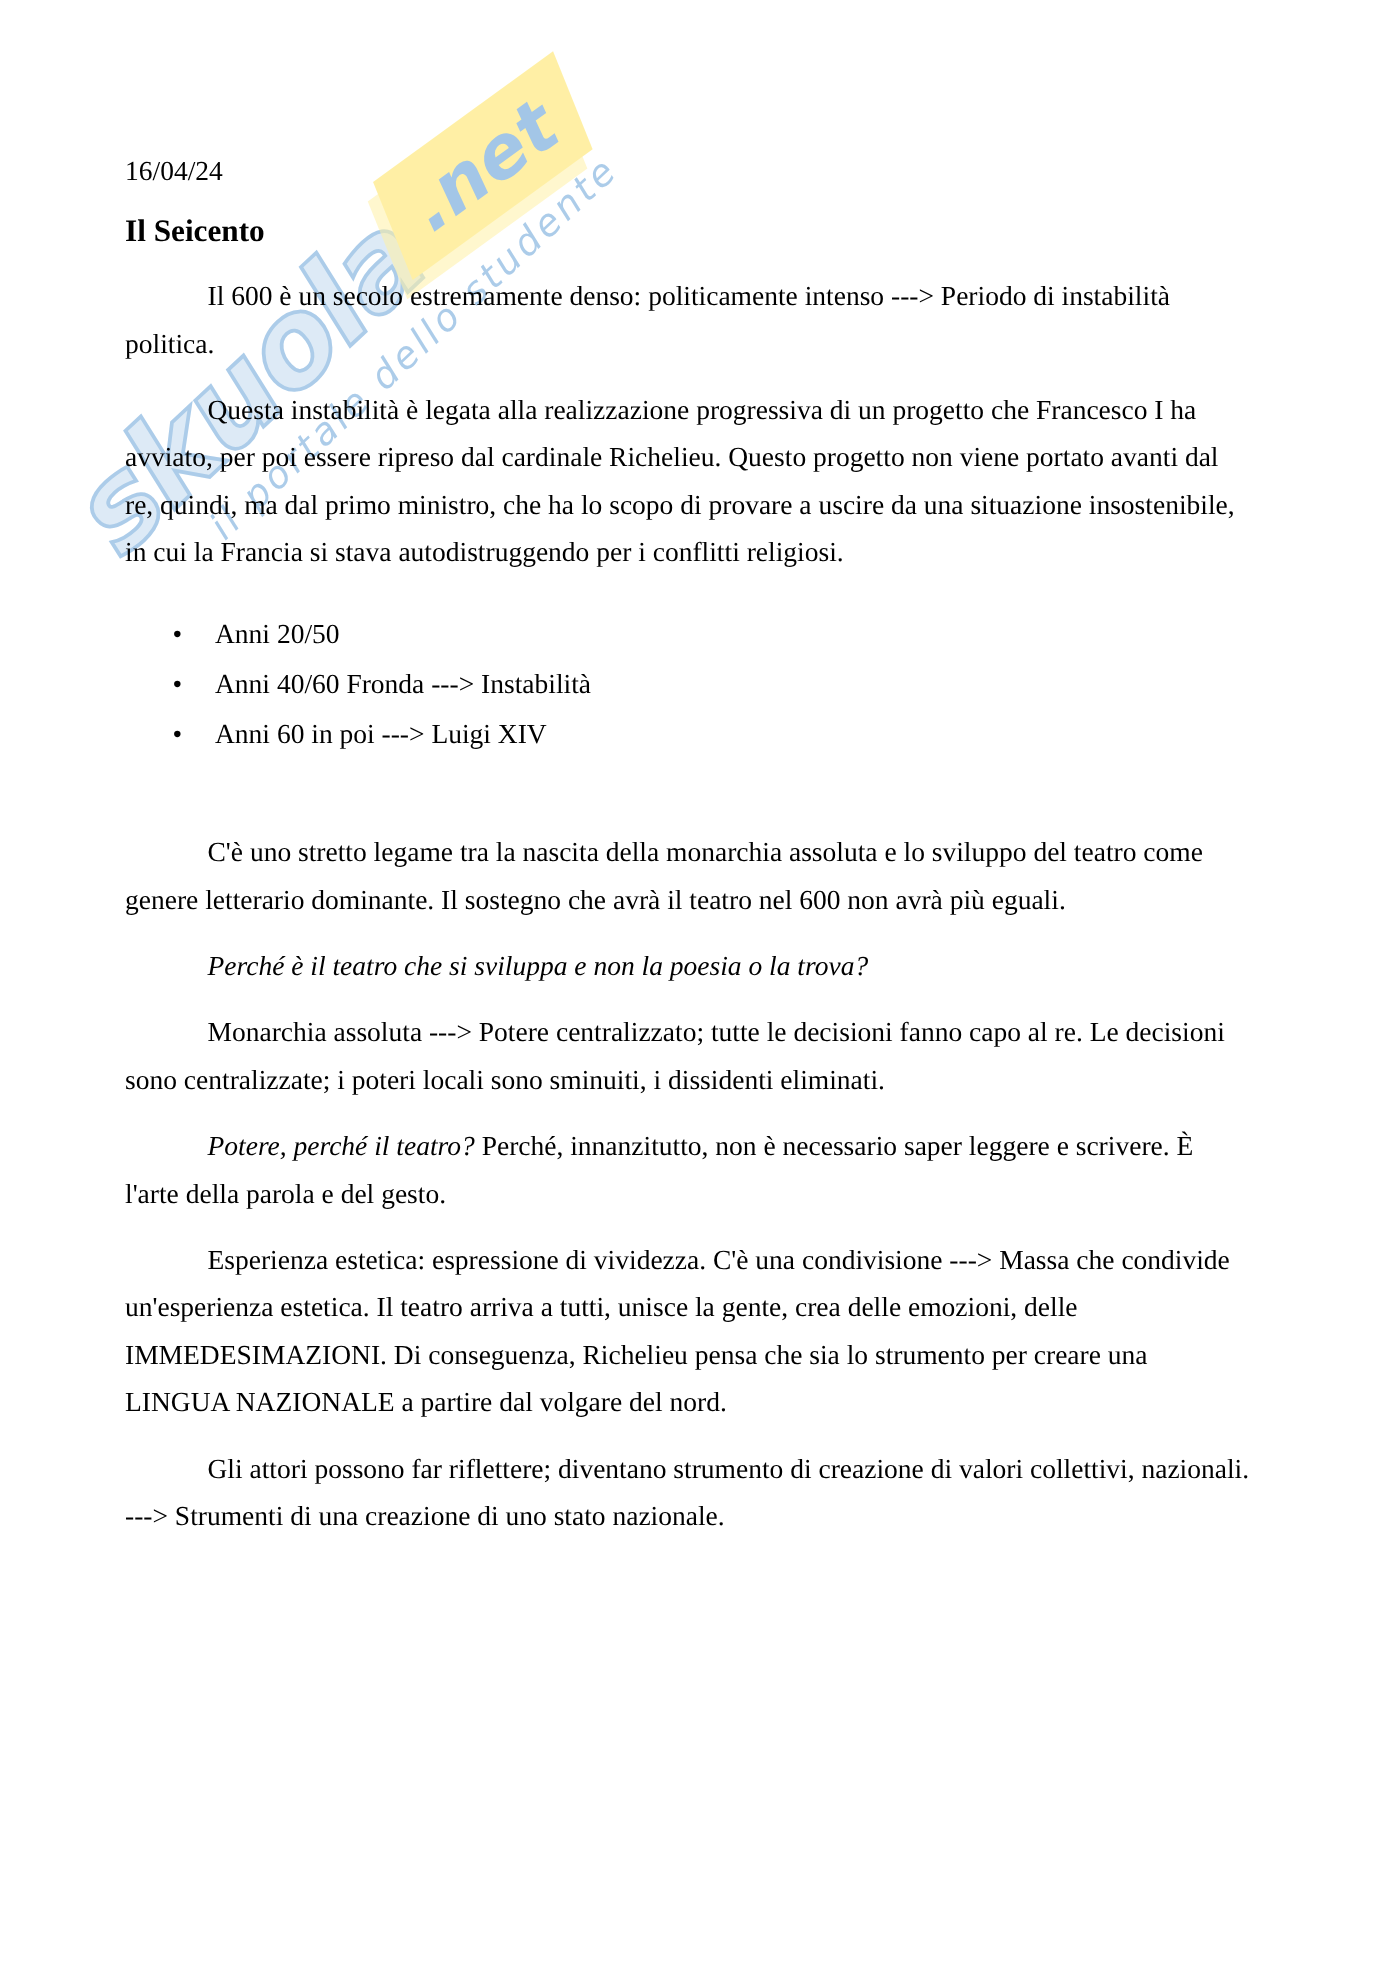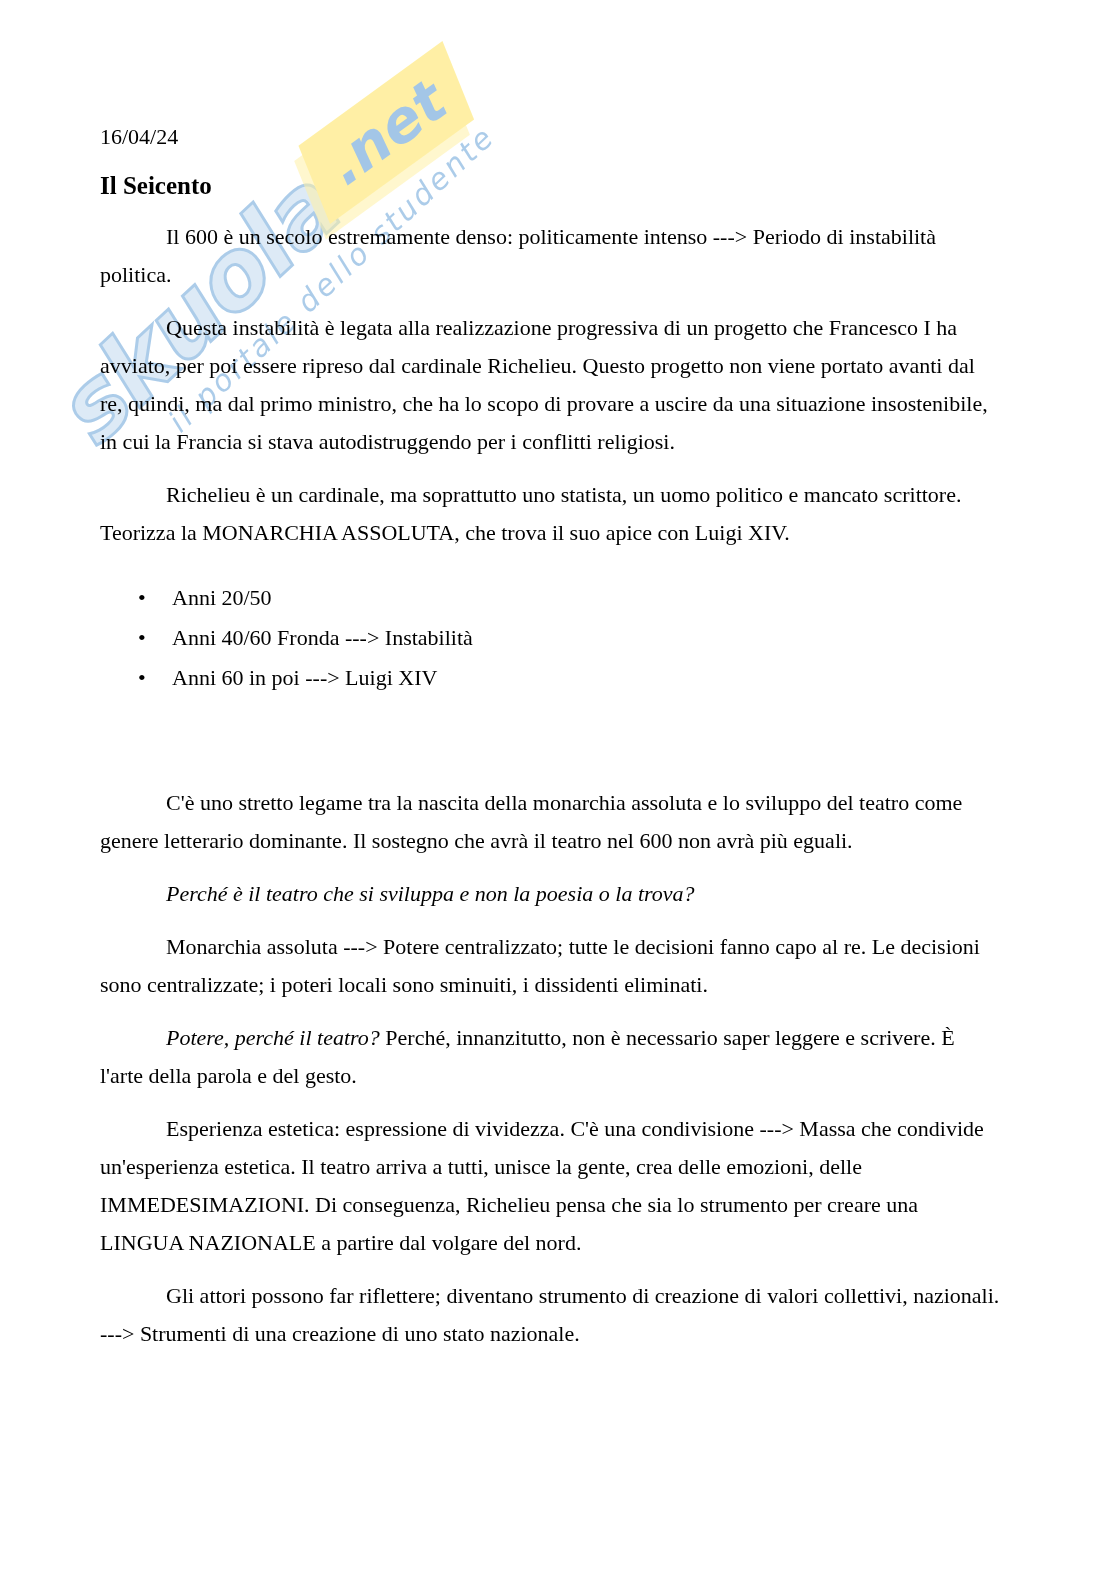--- a/index.html
+++ b/index.html
@@ -83,21 +83,21 @@
     margin: 16px 0 18px 0;
     font-family: Liberation Serif, serif;
   }
   .para {
     font-size: 22px;
     line-height: 38px;
     text-indent: 66px;
     margin: 15px 0 0 0;
   }
   .italic { font-style: italic; }
-  .gap-before { margin-top: 86px; }
+  .gap-before { margin-top: 56px; }
 
   .bullets {
     list-style: none;
     margin: 26px 0 0 0;
     padding: 0 0 0 38px;
   }
   .bullet-item {
     display: flex;
     font-size: 22px;
     line-height: 40px;
@@ -118,21 +118,20 @@
   </div>
   <div class="wm-tagline">il portale dello studente</div>
 </div>
 
 <div class="doc">
   <p class="date">16/04/24</p>
   <h1 class="title">Il Seicento</h1>
 
   <p class="para">Il 600 è un secolo estremamente denso: politicamente intenso ---&gt; Periodo di instabilità politica.</p>
   <p class="para">Questa instabilità è legata alla realizzazione progressiva di un progetto che Francesco I ha avviato, per poi essere ripreso dal cardinale Richelieu. Questo progetto non viene portato avanti dal re, quindi, ma dal primo ministro, che ha lo scopo di provare a uscire da una situazione insostenibile, in cui la Francia si stava autodistruggendo per i conflitti religiosi.</p>
-  <p class="para">Richelieu è un cardinale, ma soprattutto uno statista, un uomo politico e mancato scrittore. Teorizza la MONARCHIA ASSOLUTA, che trova il suo apice con Luigi XIV.</p>
 
   <ul class="bullets">
     <li class="bullet-item">
       <span class="dot">•</span>
       <span>Anni 20/50</span>
     </li>
     <li class="bullet-item">
       <span class="dot">•</span>
       <span>Anni 40/60 Fronda ---&gt; Instabilità</span>
     </li>

